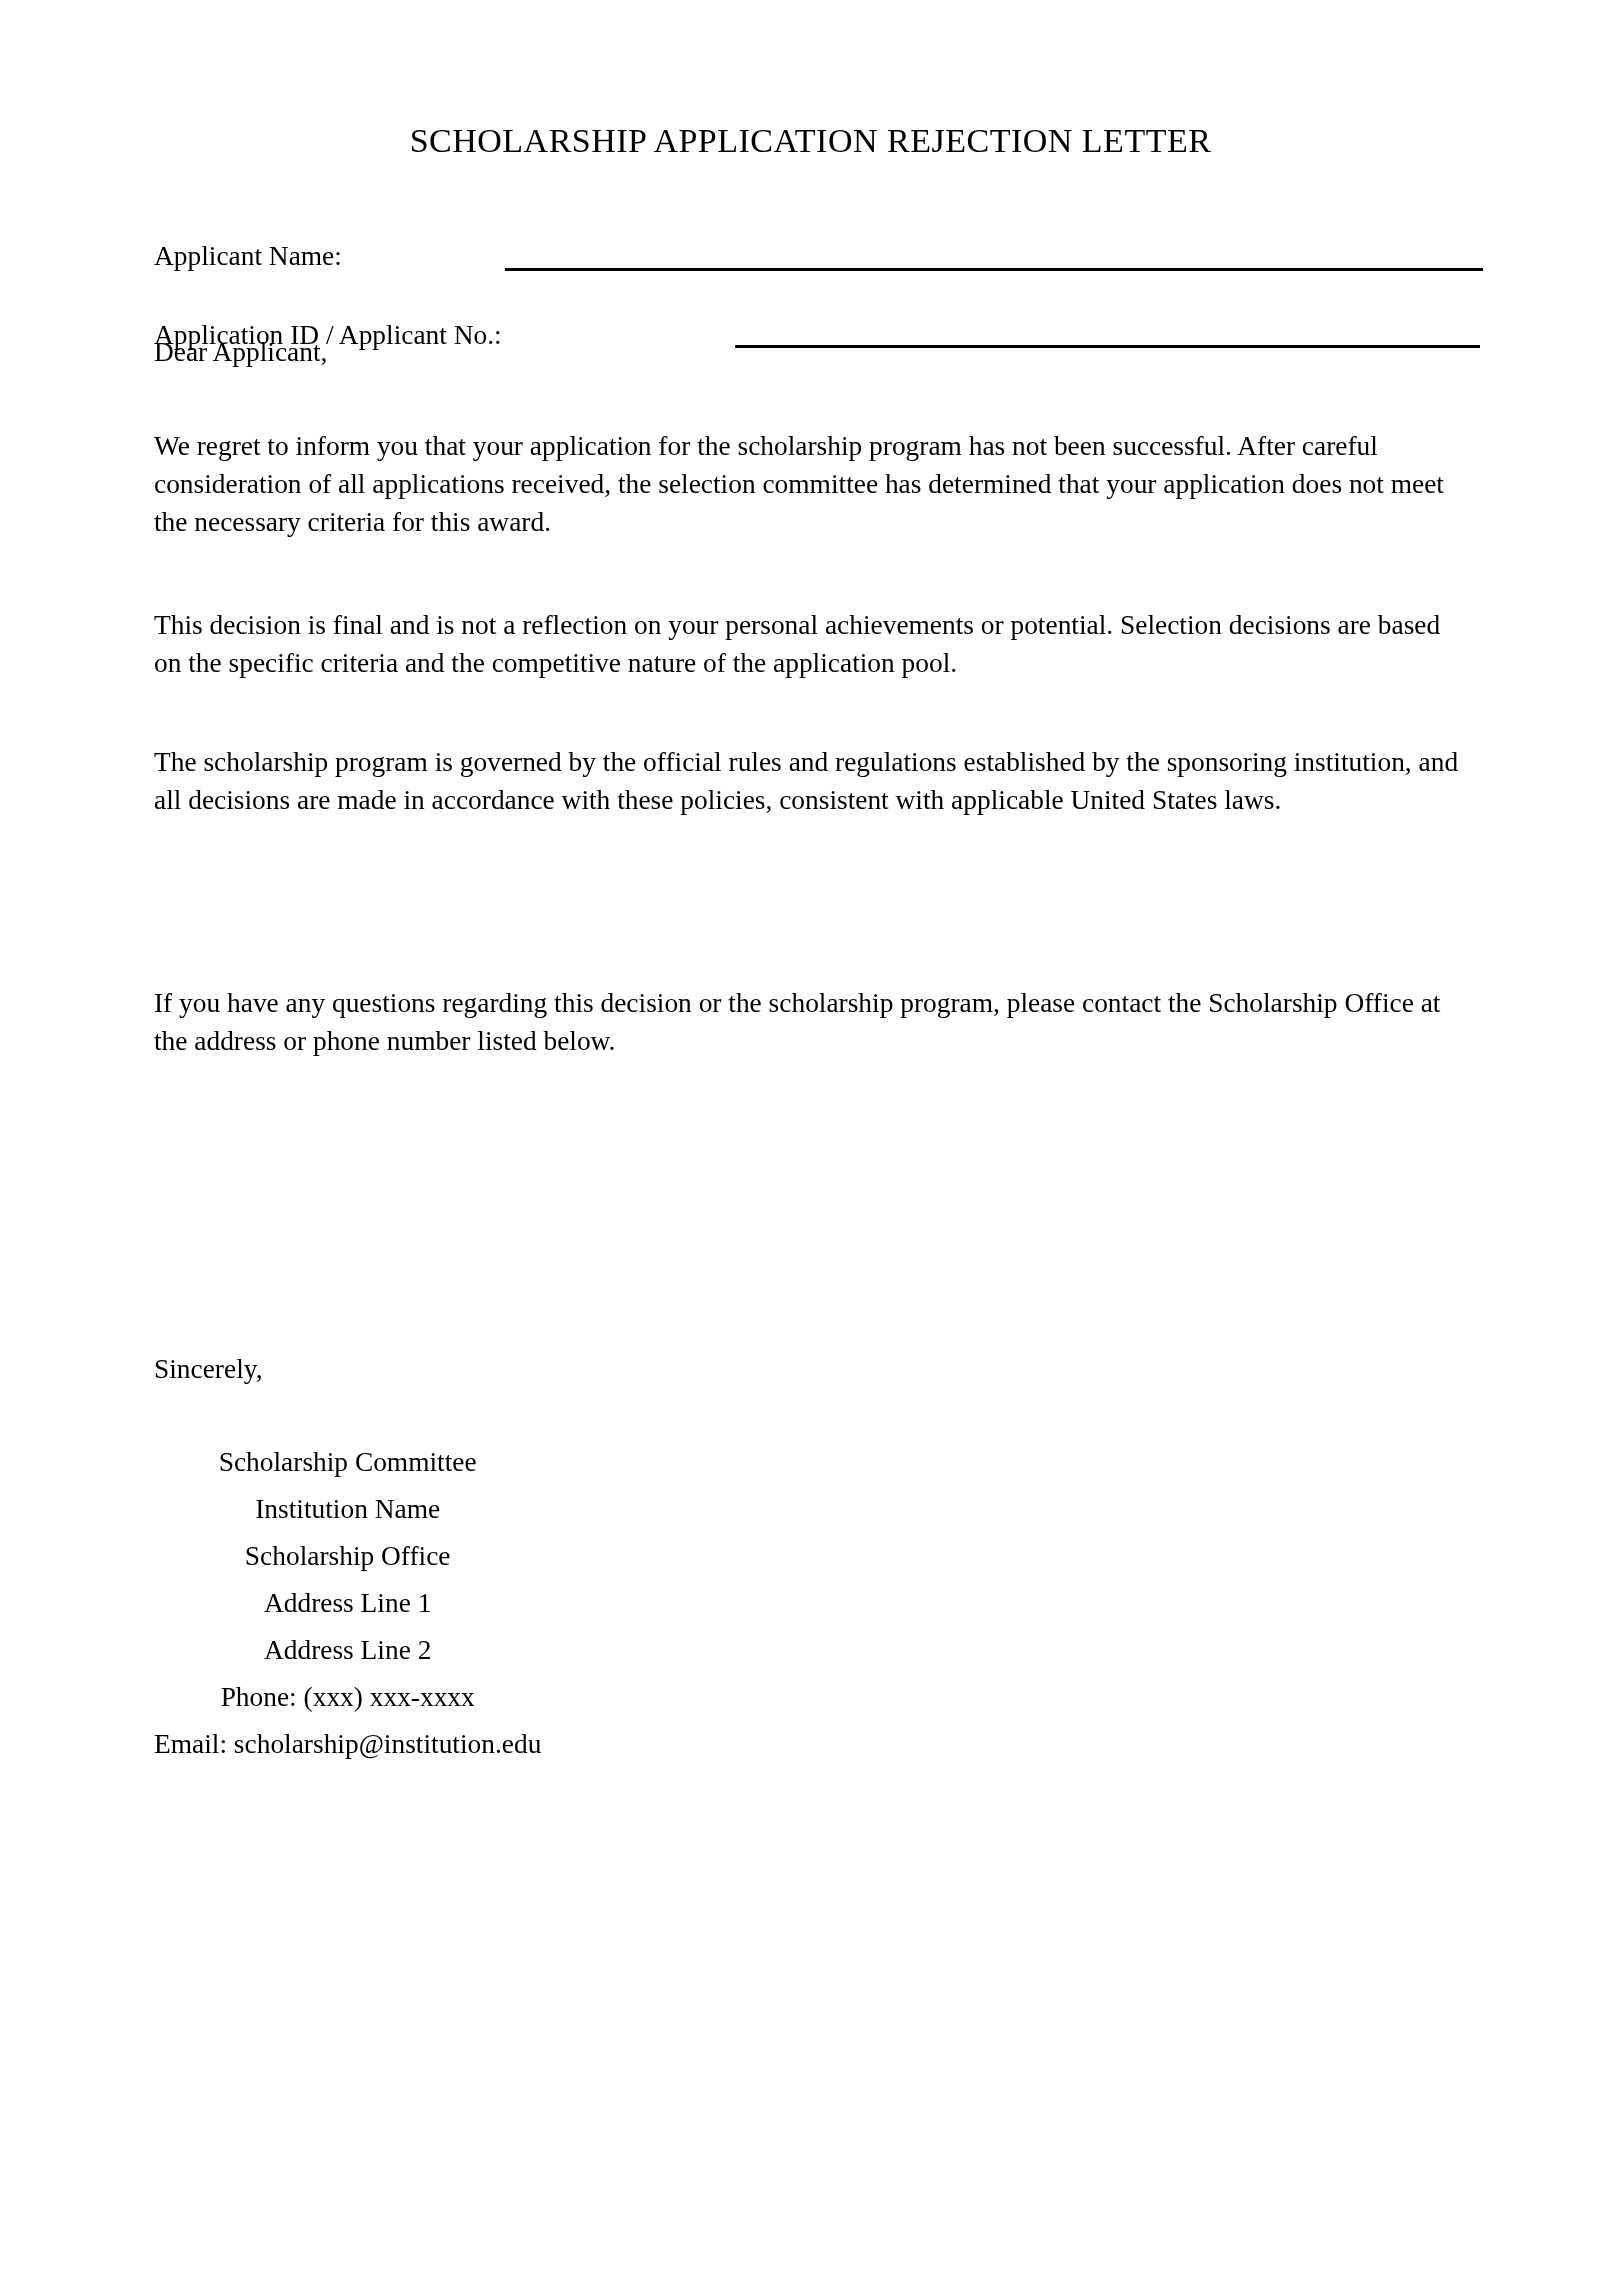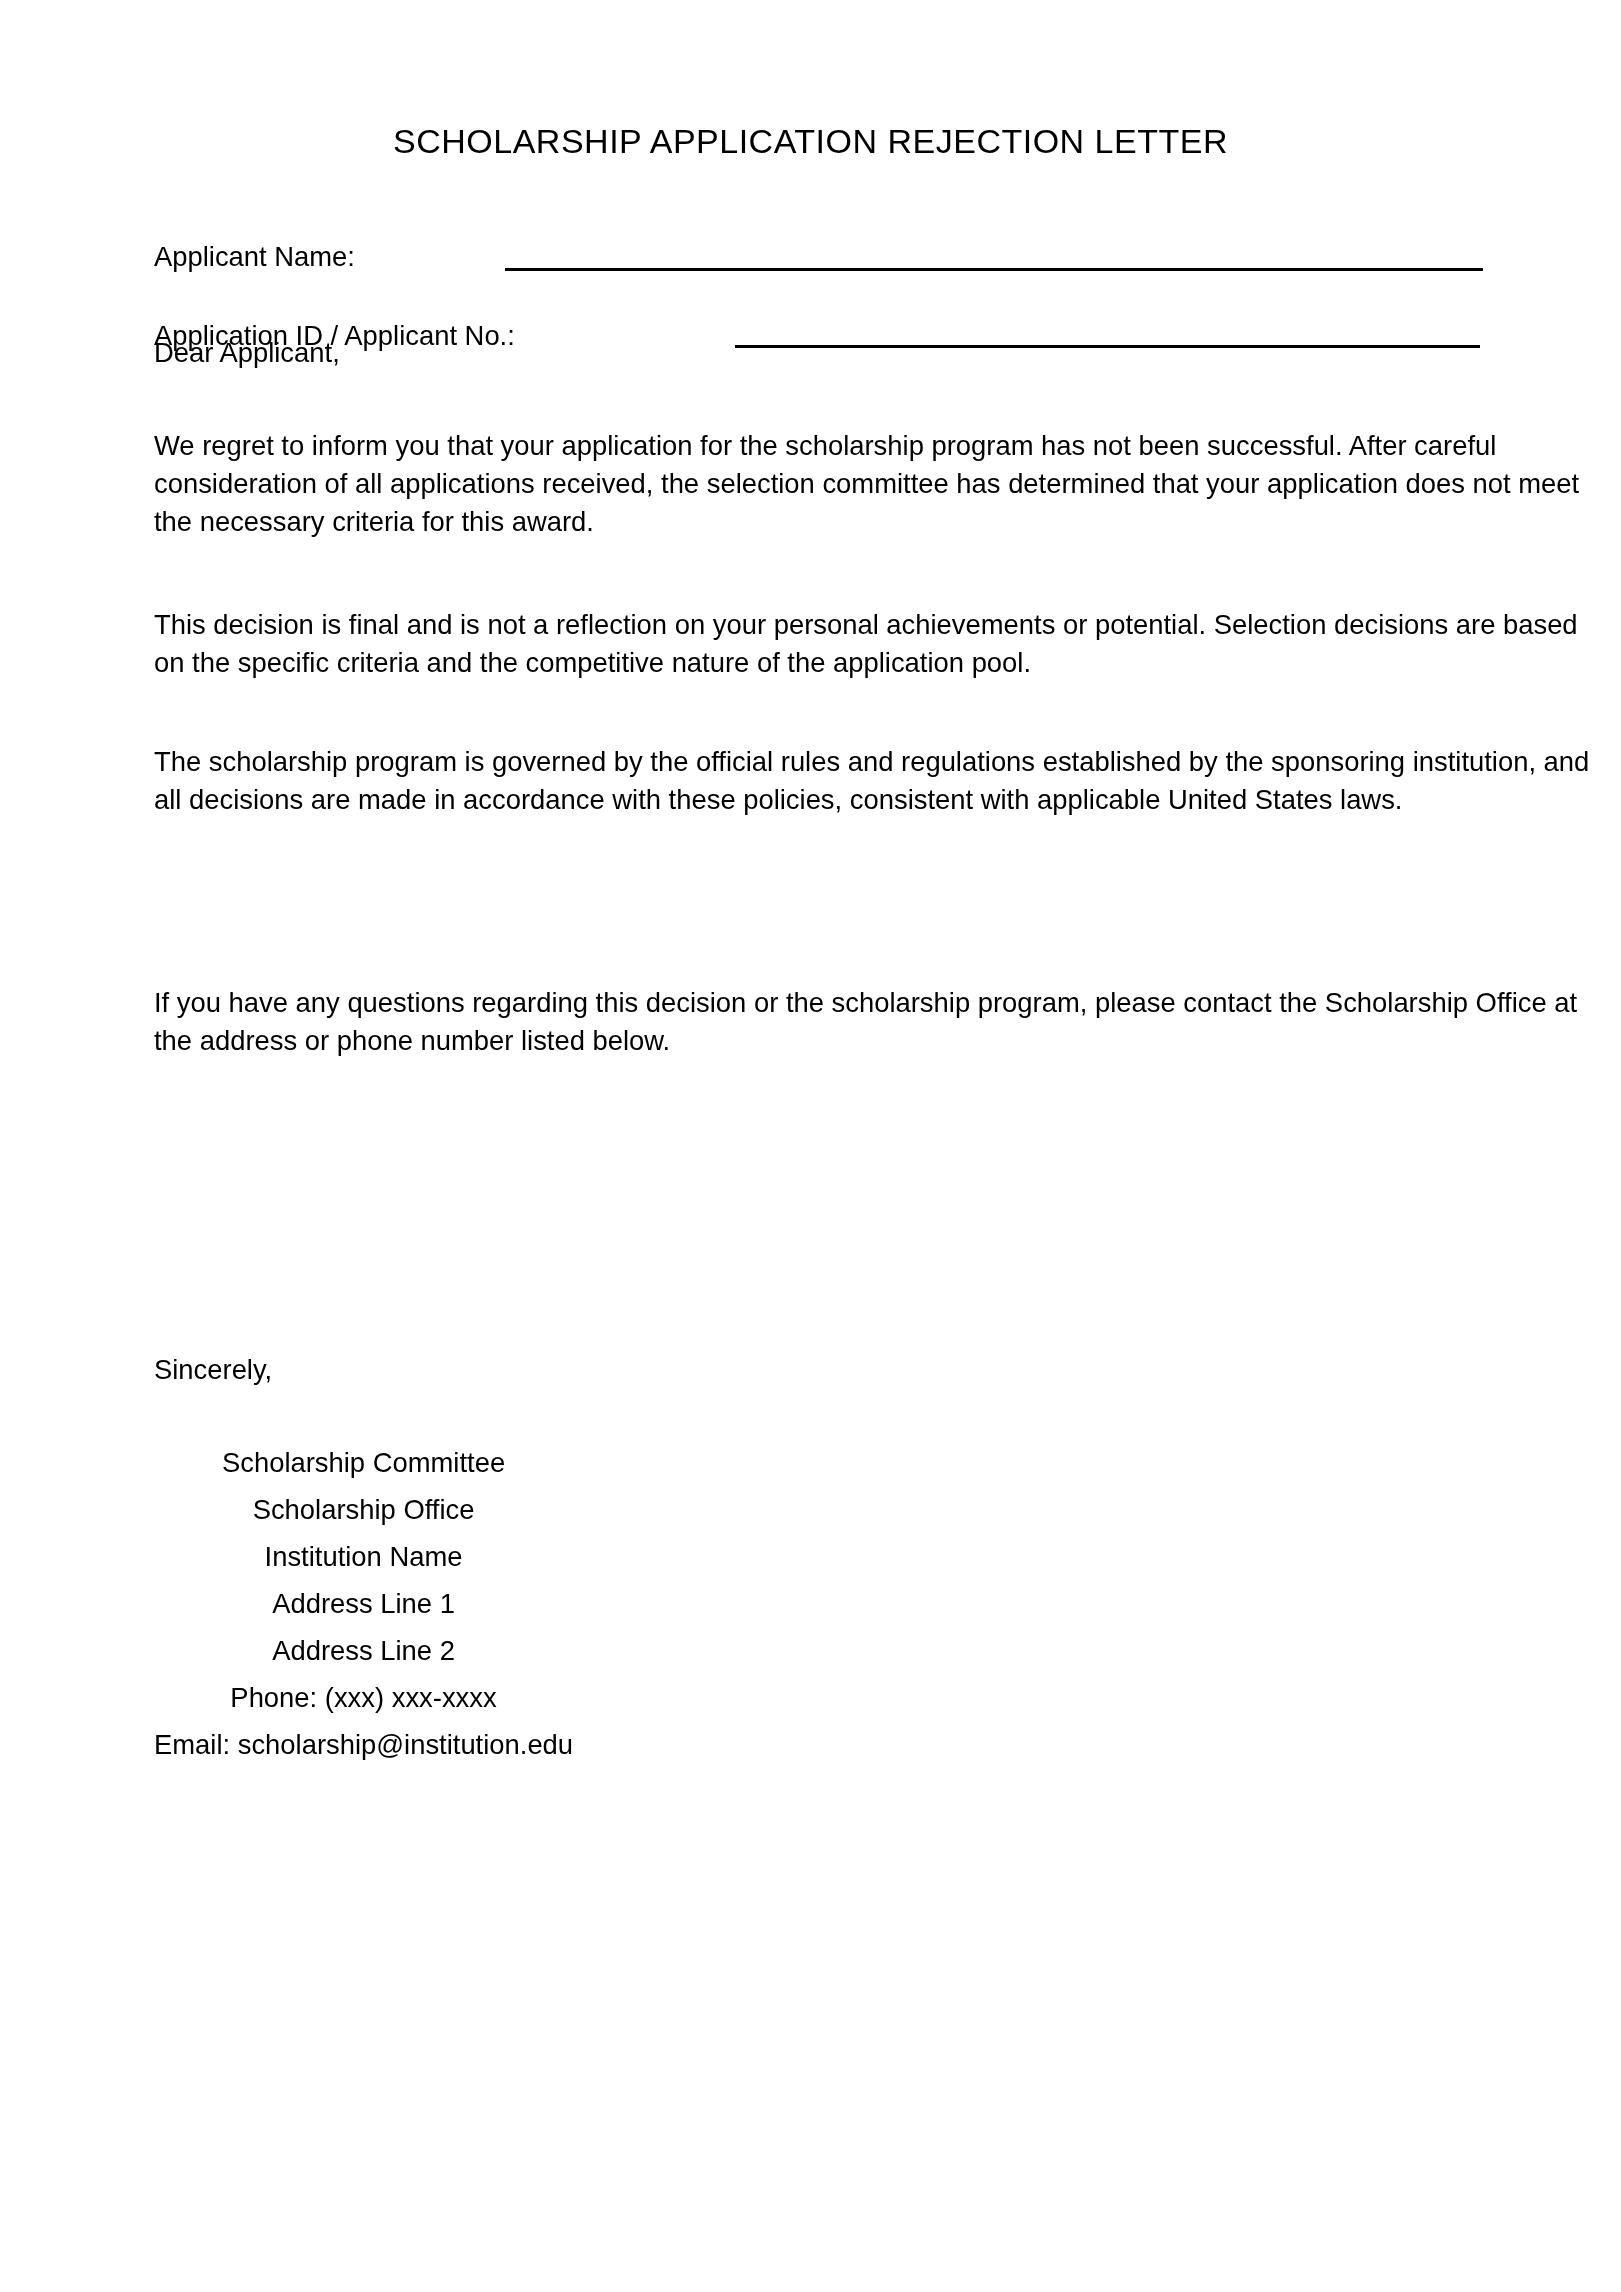--- a/index.html
+++ b/index.html
@@ -5,21 +5,21 @@
   html, body {
     margin: 0;
     padding: 0;
     background: #ffffff;
   }
   .page {
     position: relative;
     width: 1621px;
     height: 2293px;
     background: #ffffff;
-    font-family: Liberation Sans, sans-serif;
+    font-family: Liberation Serif, serif;
     color: #000000;
     overflow: hidden;
   }
   .letter-title {
     position: absolute;
     top: 124px;
     left: 0;
     width: 100%;
     text-align: center;
     font-size: 34px;
@@ -105,22 +105,22 @@
 
 
   <p class="para p5">If you have any questions regarding this decision or the scholarship program, please contact the Scholarship Office at
 the address or phone number listed below.</p>
 
 
   <div class="sincerely">Sincerely,</div>
 
   <div class="signature-block">
     <div class="sig-line">Scholarship Committee</div>
+    <div class="sig-line">Institution Name</div>
     <div class="sig-line">Scholarship Office</div>
-    <div class="sig-line">Institution Name</div>
     <div class="sig-line">Address Line 1</div>
     <div class="sig-line">Address Line 2</div>
     <div class="sig-line">Phone: (xxx) xxx-xxxx</div>
     <div class="sig-line">Email: scholarship@institution.edu</div>
   </div>
 
 </div>
 
 
 </body></html>

